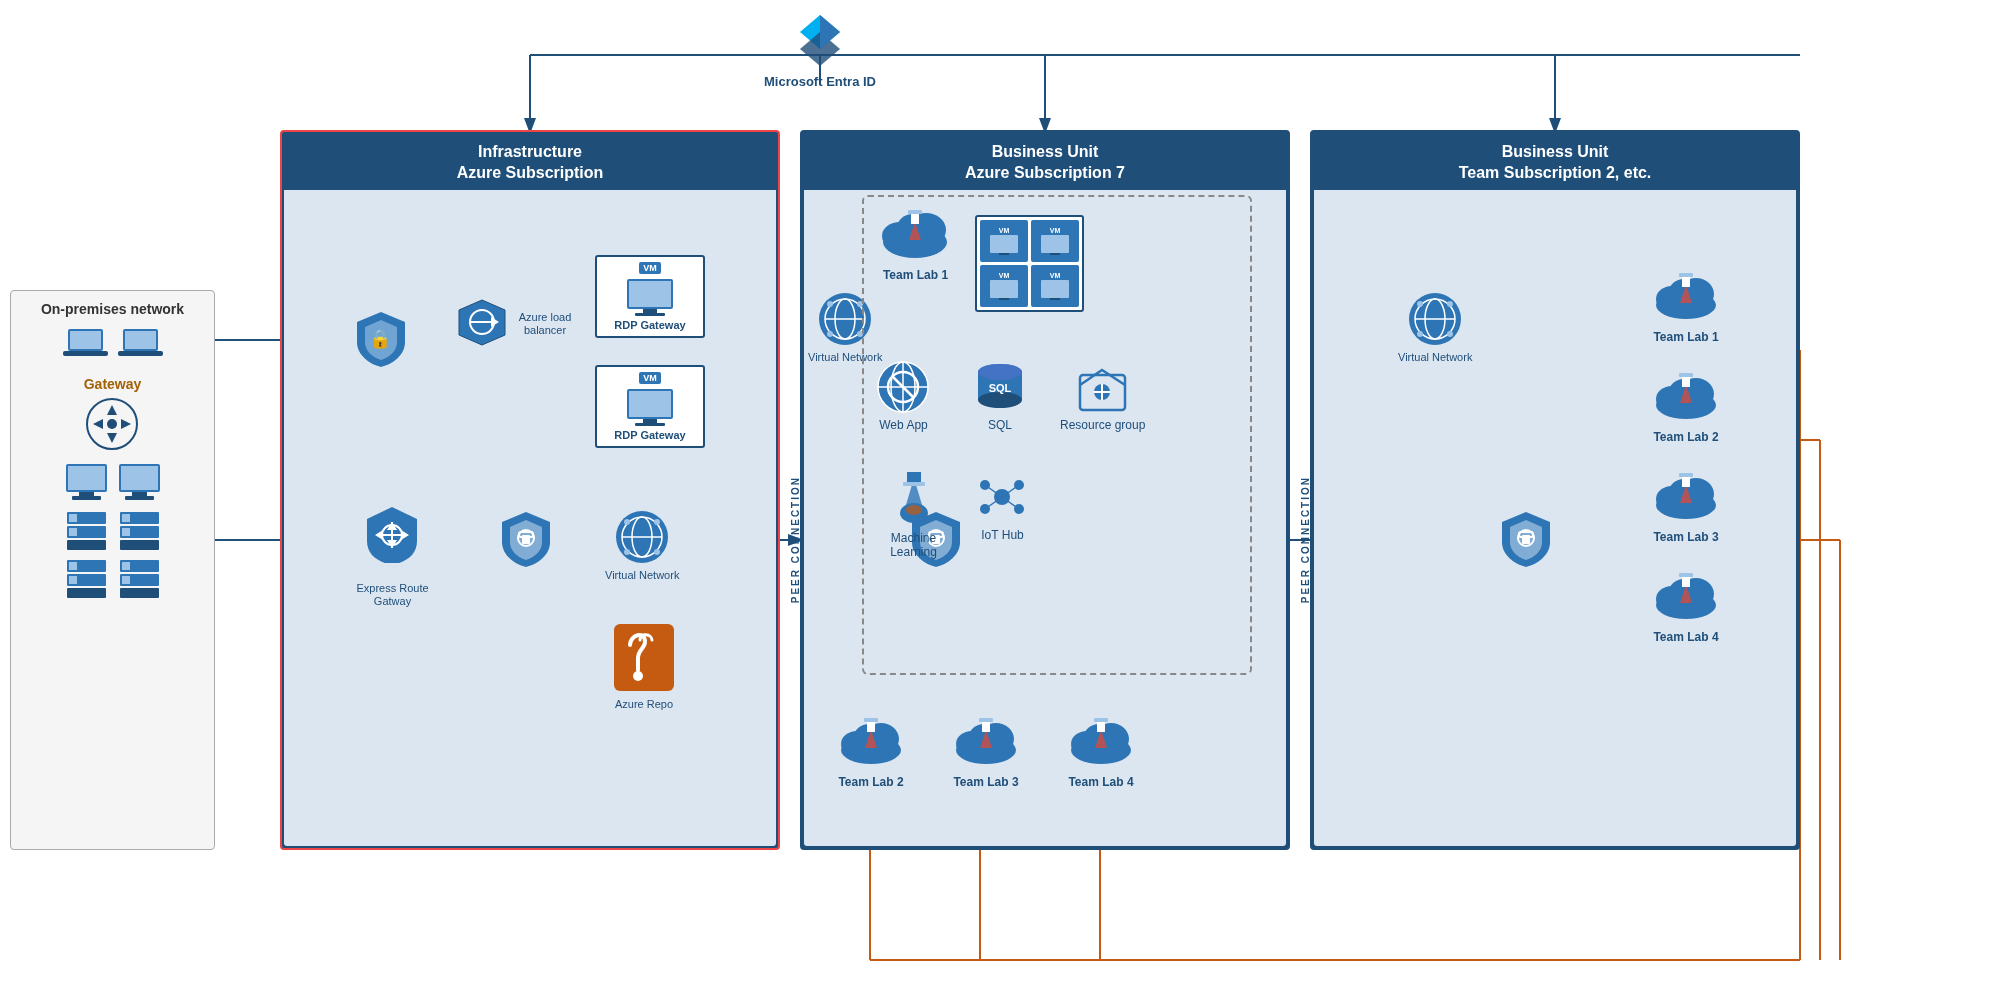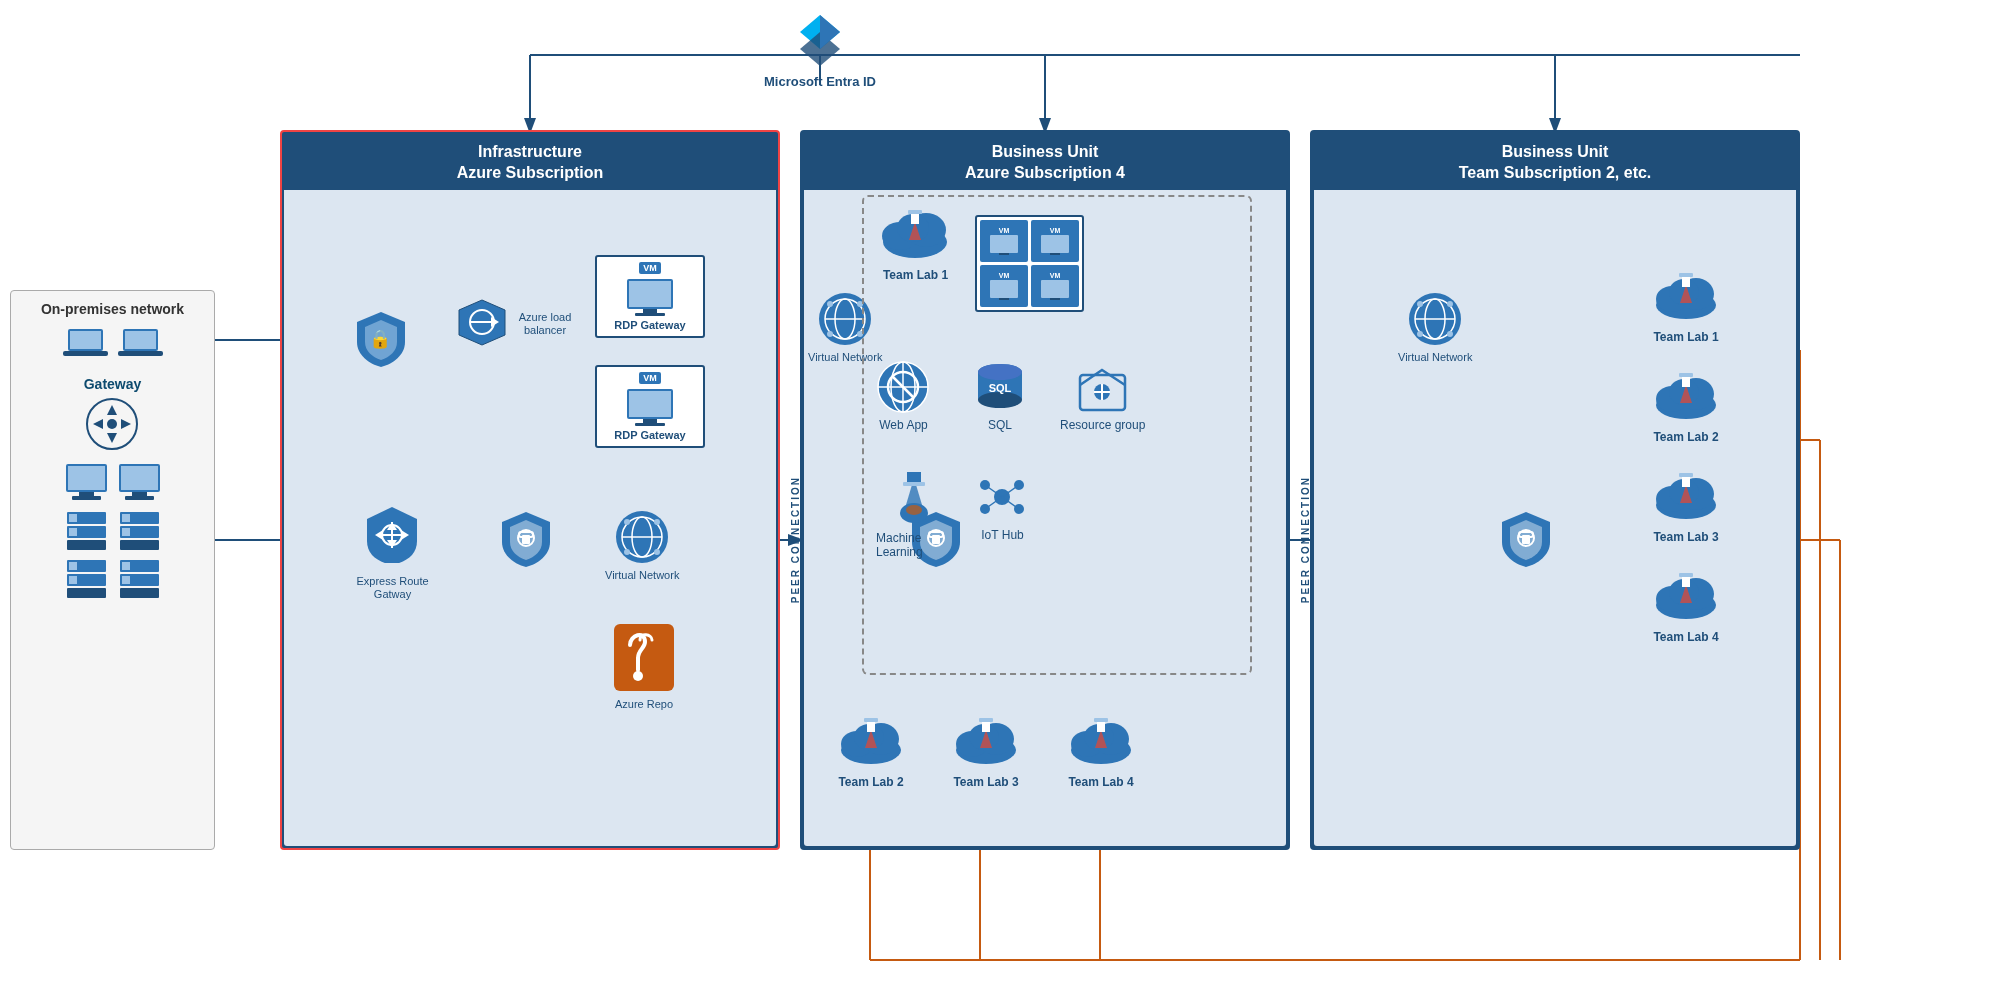--- a/index.html
+++ b/index.html
@@ -141,21 +141,21 @@
     <div style="color:white;text-align:center;font-size:16px;font-weight:600;padding:10px 8px 6px;line-height:1.3;">
       <span>Infrastructure</span><br>
       <span>Azure Subscription</span>
     </div>
     <div style="position:absolute;top:58px;left:2px;right:2px;bottom:2px;background:#dce6f1;border-radius:0 0 3px 3px;"></div>
   </div>
 
   <div style="position:absolute;top:130px;left:800px;width:490px;height:720px;border:2px solid #1f4e79;border-radius:4px;background:#1f4e79;">
     <div style="color:white;text-align:center;font-size:16px;font-weight:600;padding:10px 8px 6px;line-height:1.3;">
       <span>Business Unit</span><br>
-      <span>Azure Subscription 4</span>
+      <span>Azure Subscription 7</span>
     </div>
     <div style="position:absolute;top:58px;left:2px;right:2px;bottom:2px;background:#dce6f1;border-radius:0 0 3px 3px;"></div>
   </div>
 
   <div style="position:absolute;top:130px;left:1310px;width:490px;height:720px;border:2px solid #1f4e79;border-radius:4px;background:#1f4e79;">
     <div style="color:white;text-align:center;font-size:16px;font-weight:600;padding:10px 8px 6px;line-height:1.3;">
       <span>Business Unit</span><br>
       <span>Team Subscription 2, etc.</span>
     </div>
     <div style="position:absolute;top:58px;left:2px;right:2px;bottom:2px;background:#dce6f1;border-radius:0 0 3px 3px;"></div>
@@ -170,21 +170,21 @@
         <rect x="7" y="6" width="31" height="18" fill="#9dc3e6"></rect>
         <rect x="0" y="26" width="45" height="5" rx="2" fill="#1f4e79"></rect>
       </svg>
       <svg width="45" height="38" viewBox="0 0 45 38">
         <rect x="5" y="4" width="35" height="22" rx="2" fill="#2e75b6"></rect>
         <rect x="7" y="6" width="31" height="18" fill="#9dc3e6"></rect>
         <rect x="0" y="26" width="45" height="5" rx="2" fill="#1f4e79"></rect>
       </svg>
     </div>
 
-    <span style="font-size:14px;font-weight:600;color:#0c4a6e;text-align:right;margin-top:5px;margin-bottom:5px;">Gateway</span>
+    <span style="font-size:14px;font-weight:600;color:#a16207;text-align:right;margin-top:5px;margin-bottom:5px;">Gateway</span>
 
     <svg width="55" height="55" viewBox="0 0 55 55" style="margin-bottom:10px;">
       <circle cx="27" cy="27" r="25" fill="none" stroke="#1f4e79" stroke-width="2"></circle>
       <polygon points="27,8 22,18 32,18" fill="#1f4e79"></polygon>
       <polygon points="27,46 22,36 32,36" fill="#1f4e79"></polygon>
       <polygon points="8,27 18,22 18,32" fill="#1f4e79"></polygon>
       <polygon points="46,27 36,22 36,32" fill="#1f4e79"></polygon>
       <circle cx="27" cy="27" r="5" fill="#1f4e79"></circle>
     </svg>
 
@@ -284,21 +284,21 @@
     <svg width="55" height="58" viewBox="0 0 55 58">
       <path d="M27,2 L52,14 L52,36 C52,50 41,57 27,60 C13,57 2,50 2,36 L2,14 Z" fill="#2e75b6"></path>
       <circle cx="27" cy="30" r="10" fill="none" stroke="white" stroke-width="2"></circle>
       <line x1="14" y1="30" x2="40" y2="30" stroke="white" stroke-width="2"></line>
       <line x1="27" y1="17" x2="27" y2="43" stroke="white" stroke-width="2"></line>
       <polygon points="22,25 32,25 27,17" fill="white"></polygon>
       <polygon points="22,35 32,35 27,43" fill="white"></polygon>
       <polygon points="18,25 18,35 10,30" fill="white"></polygon>
       <polygon points="36,25 36,35 44,30" fill="white"></polygon>
     </svg>
-    <span style="font-size:11px;color:#1f4e79;font-weight:500;margin-top:12px;text-align:center;line-height:1.2;width:75px;">Express Route Gatway</span>
+    <span style="font-size:11px;color:#1f4e79;font-weight:500;margin-top:19px;text-align:center;line-height:1.2;width:75px;">Express Route Gatway</span>
   </div>
 
   <div style="position:absolute;top:510px;left:500px;">
     <svg width="52" height="58" viewBox="0 0 52 58">
       <path d="M26,2 L50,12 L50,32 C50,45 38,54 26,57 C14,54 2,45 2,32 L2,12 Z" fill="#2e75b6"></path>
       <path d="M26,10 L42,17 L42,32 C42,41 35,47 26,50 C17,47 10,41 10,32 L10,17 Z" fill="white" opacity="0.4"></path>
       <circle cx="26" cy="28" r="8" fill="none" stroke="white" stroke-width="2"></circle>
       <rect x="22" y="25" width="8" height="9" rx="1" fill="white"></rect>
       <rect x="19" y="22" width="14" height="5" rx="2" fill="none" stroke="white" stroke-width="2"></rect>
     </svg>
@@ -442,21 +442,21 @@
 
   <div style="position:absolute;top:470px;left:876px;display:flex;flex-direction:column;align-items:center;">
     <svg width="58" height="58" viewBox="0 0 58 58">
 
       <polygon points="29,8 18,45 40,45" fill="#2e75b6" opacity="0.8"></polygon>
       <rect x="22" y="2" width="14" height="10" fill="#2e75b6"></rect>
       <rect x="18" y="12" width="22" height="4" rx="1" fill="#9dc3e6"></rect>
       <ellipse cx="29" cy="43" rx="14" ry="10" fill="#2e75b6"></ellipse>
       <ellipse cx="29" cy="40" rx="8" ry="5" fill="#c55a11" opacity="0.7"></ellipse>
     </svg>
-    <span style="font-size:12px;color:#1f4e79;font-weight:500;margin-top:3px;text-align:left;line-height:1.2;width:75px;">Machine Learning</span>
+    <span style="font-size:12px;color:#1f4e79;font-weight:500;margin-top:3px;text-align:center;line-height:1.2;width:75px;">Machine Learning</span>
   </div>
 
   <div style="position:absolute;top:470px;left:975px;display:flex;flex-direction:column;align-items:center;">
     <svg width="55" height="55" viewBox="0 0 55 55">
       <circle cx="27" cy="27" r="8" fill="#2e75b6"></circle>
       <circle cx="10" cy="15" r="5" fill="#2e75b6"></circle>
       <circle cx="44" cy="15" r="5" fill="#2e75b6"></circle>
       <circle cx="10" cy="39" r="5" fill="#2e75b6"></circle>
       <circle cx="44" cy="39" r="5" fill="#2e75b6"></circle>
       <line x1="27" y1="27" x2="10" y2="15" stroke="#2e75b6" stroke-width="1.5"></line>

